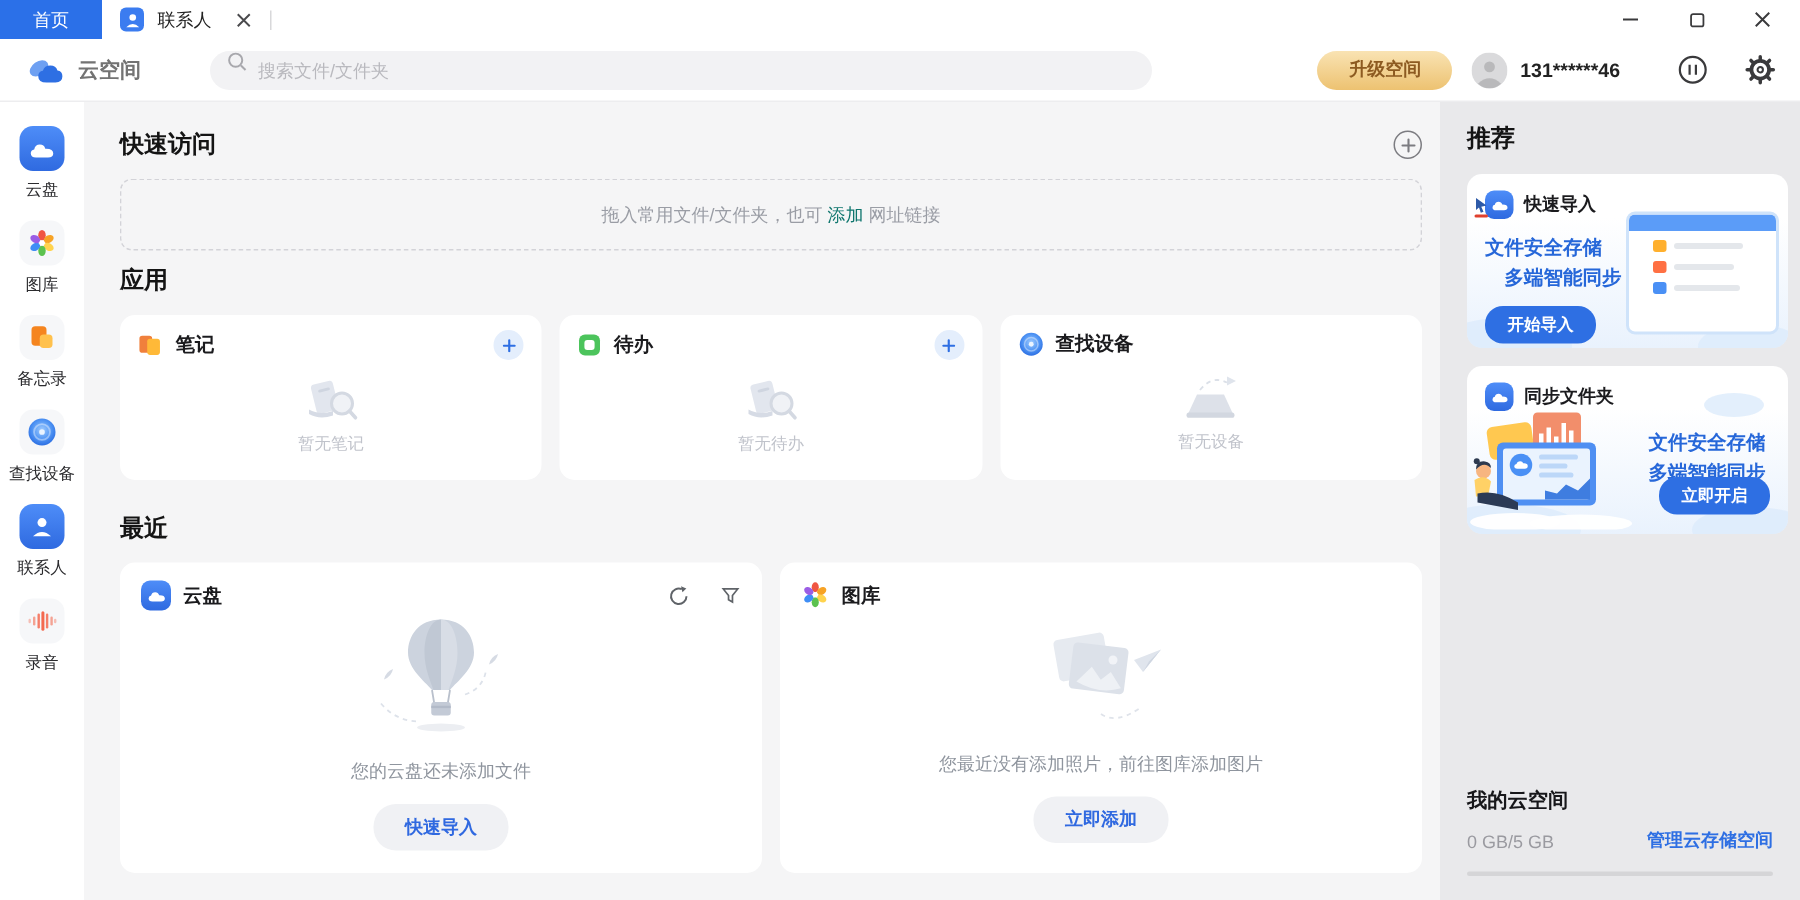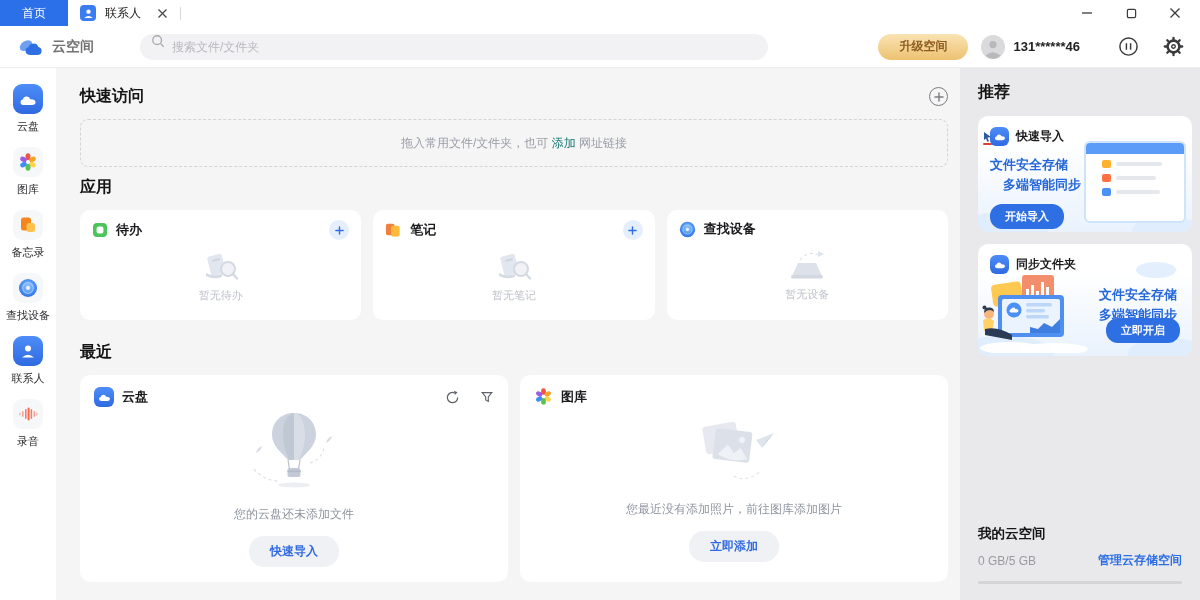--- a/index.html
+++ b/index.html
@@ -301,72 +301,72 @@
     </div>
 
     <div class="section-head" style="margin-top:10px;">
       <span class="section-title">应用</span>
     </div>
     <div class="apps-grid">
 
       <div class="app-card">
         <div class="card-head">
           <span style="display:flex">
-            <svg width="16" height="16" viewBox="0 0 16 16">
-                <rect x="1" y="1" width="14" height="14" rx="4" fill="#4cc45c"></rect>
-                <rect x="4.6" y="4.6" width="6.8" height="6.8" rx="2" fill="#fff"></rect>
+            <svg width="17" height="16" viewBox="0 0 18 16">
+                <rect x="1" y="1.5" width="9" height="12" rx="2" fill="#f0803c"></rect>
+                <rect x="6.5" y="3.5" width="9" height="11.5" rx="2" fill="#ffb938"></rect>
               </svg>
           </span>
-          <span class="card-title">待办</span>
+          <span class="card-title">笔记</span>
           <span class="mini-plus">
             <svg width="9" height="9" viewBox="0 0 10 10">
                 <path d="M5 1 V9 M1 5 H9" stroke="currentColor" stroke-width="1.6" stroke-linecap="round"></path>
               </svg>
           </span>
         </div>
         <div class="empty">
           <span style="display:flex">
             <svg width="42" height="38" viewBox="0 0 42 38">
               <rect x="9" y="8" width="15" height="20" rx="2.5" fill="#e2e6ee" transform="rotate(-14 16 18)"></rect>
               <path d="M6 26 Q13 30 22 27 L22 30 Q13 33 6 29 Z" fill="#d6dbe5"></path>
               <rect x="12" y="12" width="8" height="2" rx="1" fill="#cfd5e0" transform="rotate(-14 16 13)"></rect>
               <circle cx="28" cy="22" r="7" fill="#f0f2f6" stroke="#d4d9e2" stroke-width="2"></circle>
               <path d="M33 27 L37 31.5" stroke="#d4d9e2" stroke-width="2.4" stroke-linecap="round"></path>
             </svg>
           </span>
-          <span class="empty-caption">暂无待办</span>
+          <span class="empty-caption">暂无笔记</span>
         </div>
       </div>
 
       <div class="app-card">
         <div class="card-head">
           <span style="display:flex">
-            <svg width="17" height="16" viewBox="0 0 18 16">
-                <rect x="1" y="1.5" width="9" height="12" rx="2" fill="#f0803c"></rect>
-                <rect x="6.5" y="3.5" width="9" height="11.5" rx="2" fill="#ffb938"></rect>
+            <svg width="16" height="16" viewBox="0 0 16 16">
+                <rect x="1" y="1" width="14" height="14" rx="4" fill="#4cc45c"></rect>
+                <rect x="4.6" y="4.6" width="6.8" height="6.8" rx="2" fill="#fff"></rect>
               </svg>
           </span>
-          <span class="card-title">笔记</span>
+          <span class="card-title">待办</span>
           <span class="mini-plus">
             <svg width="9" height="9" viewBox="0 0 10 10">
                 <path d="M5 1 V9 M1 5 H9" stroke="currentColor" stroke-width="1.6" stroke-linecap="round"></path>
               </svg>
           </span>
         </div>
         <div class="empty">
           <span style="display:flex">
             <svg width="42" height="38" viewBox="0 0 42 38">
               <rect x="9" y="8" width="15" height="20" rx="2.5" fill="#e2e6ee" transform="rotate(-14 16 18)"></rect>
               <path d="M6 26 Q13 30 22 27 L22 30 Q13 33 6 29 Z" fill="#d6dbe5"></path>
               <rect x="12" y="12" width="8" height="2" rx="1" fill="#cfd5e0" transform="rotate(-14 16 13)"></rect>
               <circle cx="28" cy="22" r="7" fill="#f0f2f6" stroke="#d4d9e2" stroke-width="2"></circle>
               <path d="M33 27 L37 31.5" stroke="#d4d9e2" stroke-width="2.4" stroke-linecap="round"></path>
             </svg>
           </span>
-          <span class="empty-caption">暂无笔记</span>
+          <span class="empty-caption">暂无待办</span>
         </div>
       </div>
 
       <div class="app-card">
         <div class="card-head">
           <span style="display:flex">
             <svg width="17" height="17" viewBox="0 0 20 20">
               <defs>
                   <radialGradient id="fd2" cx="50%" cy="42%" r="65%">
                     <stop offset="0%" stop-color="#9ecbff"></stop>

